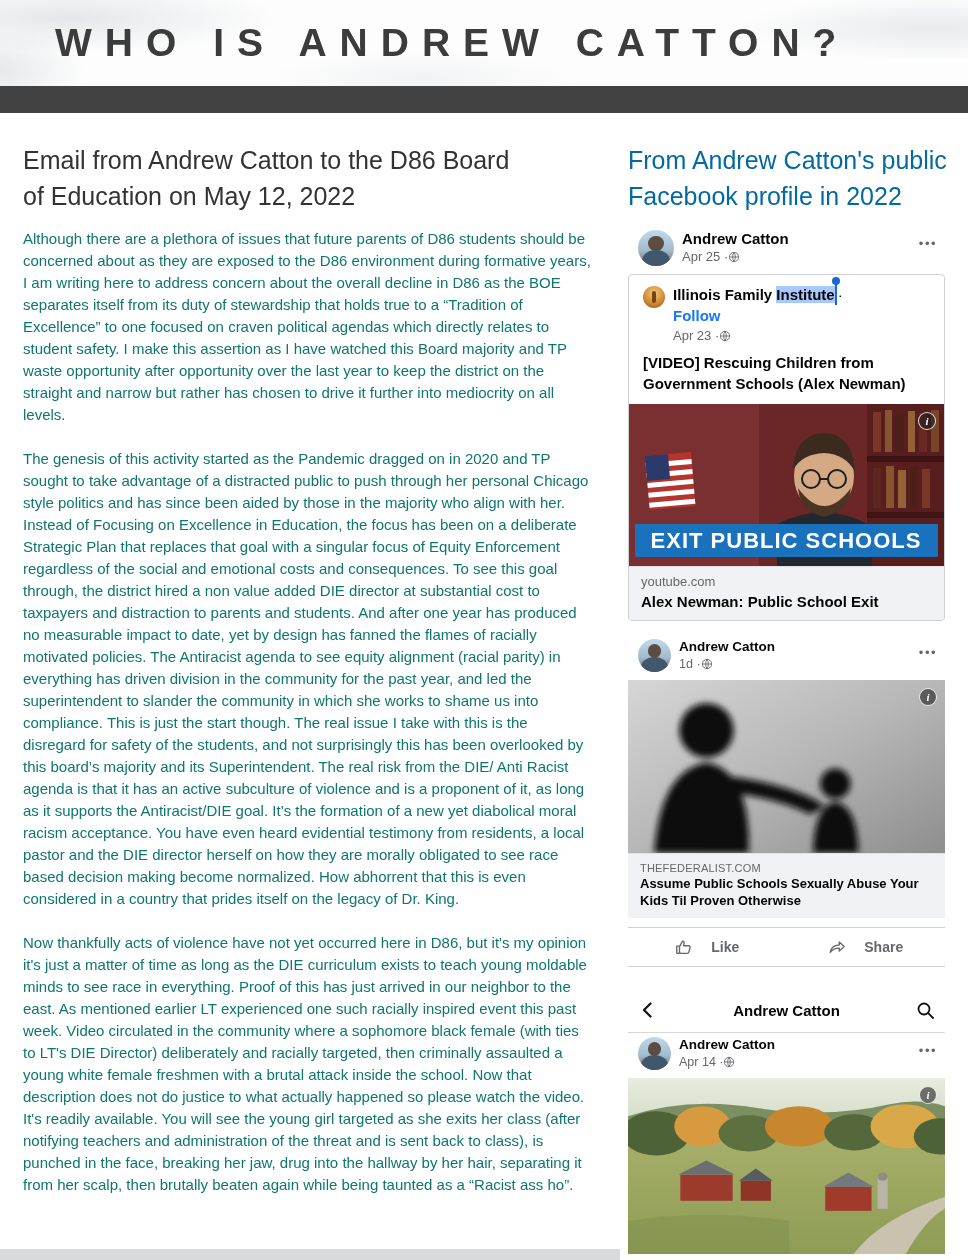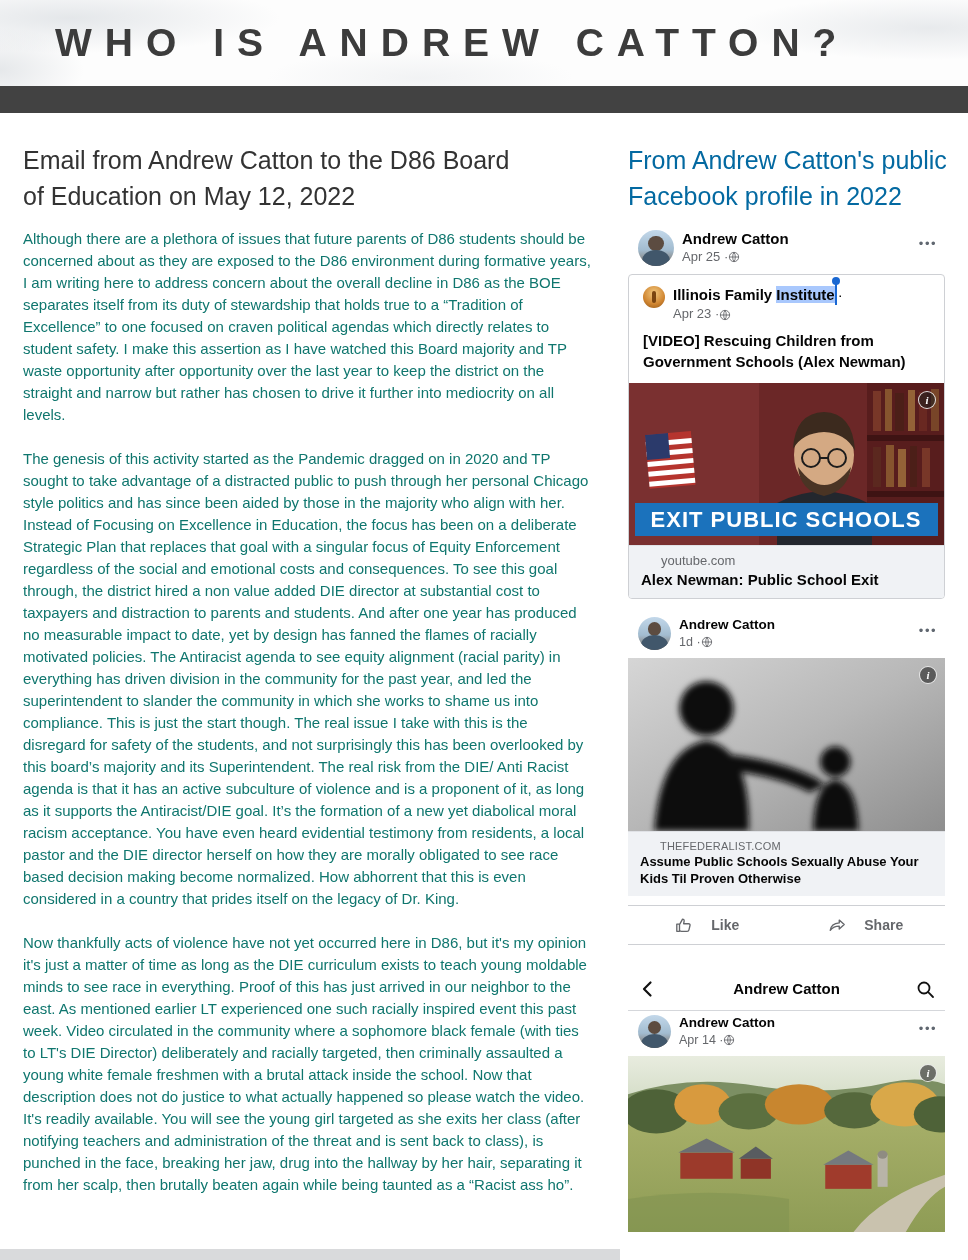--- a/index.html
+++ b/index.html
@@ -88,21 +88,21 @@
 
   .media-box { position:relative; font-size:0; }
   .media-box svg.media { width:100%; display:block; }
   .info-badge {
     position:absolute; top:8px; right:8px; width:18px; height:18px; border-radius:50%;
     background:rgba(30,30,30,0.6); border:1px solid rgba(255,255,255,0.85);
     color:#fff; font:italic 700 11px/16px "Liberation Serif", serif;
     text-align:center; cursor:pointer;
   }
   .link-preview { background:#f0f2f5; padding:7px 12px 8px 12px; border-top:1px solid #e0e2e6; cursor:pointer; }
-  .link-source { font-size:13px; color:#65676b; line-height:1.3;margin-left:20px; }
+  .link-source { font-size:13px; color:#65676b; line-height:1.3; }
   .link-source.caps { font-size:11px; letter-spacing:0.2px; }
   .link-title { font-size:15px; font-weight:700; color:#050505; line-height:1.3; margin-top:1px; }
   .link-title.sm { font-size:13px; }
 
   .action-row {
     display:flex; height:40px; align-items:center; margin-top:9px;
     border-top:1px solid #ced0d4; border-bottom:1px solid #ced0d4;
   }
   .action-btn {
     flex:1; display:flex; align-items:center; justify-content:center; gap:18px;
@@ -158,20 +158,21 @@
         <div class="more-btn">•••</div>
       </div>
 
       <div class="shared-card">
         <div class="shared-hdr">
           <span class="page-icon"></span>
           <div class="shared-hdr-text">
             <div class="page-line">
               <span class="page-name">Illinois Family </span><span class="sel">Institute</span><span class="dot-sep">·</span>
             </div>
+            <div class="follow">Follow</div>
             <div class="fb-meta shared-meta">
               <span>Apr 23 ·</span>
               <svg class="globe" viewBox="0 0 16 16" fill="none" stroke="#65676b" stroke-width="1.2">
                   <circle cx="8" cy="8" r="6.2"></circle>
                   <path d="M1.8 8h12.4M8 1.8c2.3 2.2 2.3 10.2 0 12.4M8 1.8c-2.3 2.2-2.3 10.2 0 12.4"></path>
                 </svg>
             </div>
           </div>
         </div>
         <div class="shared-text">[VIDEO] Rescuing Children from Government Schools (Alex Newman)</div>

